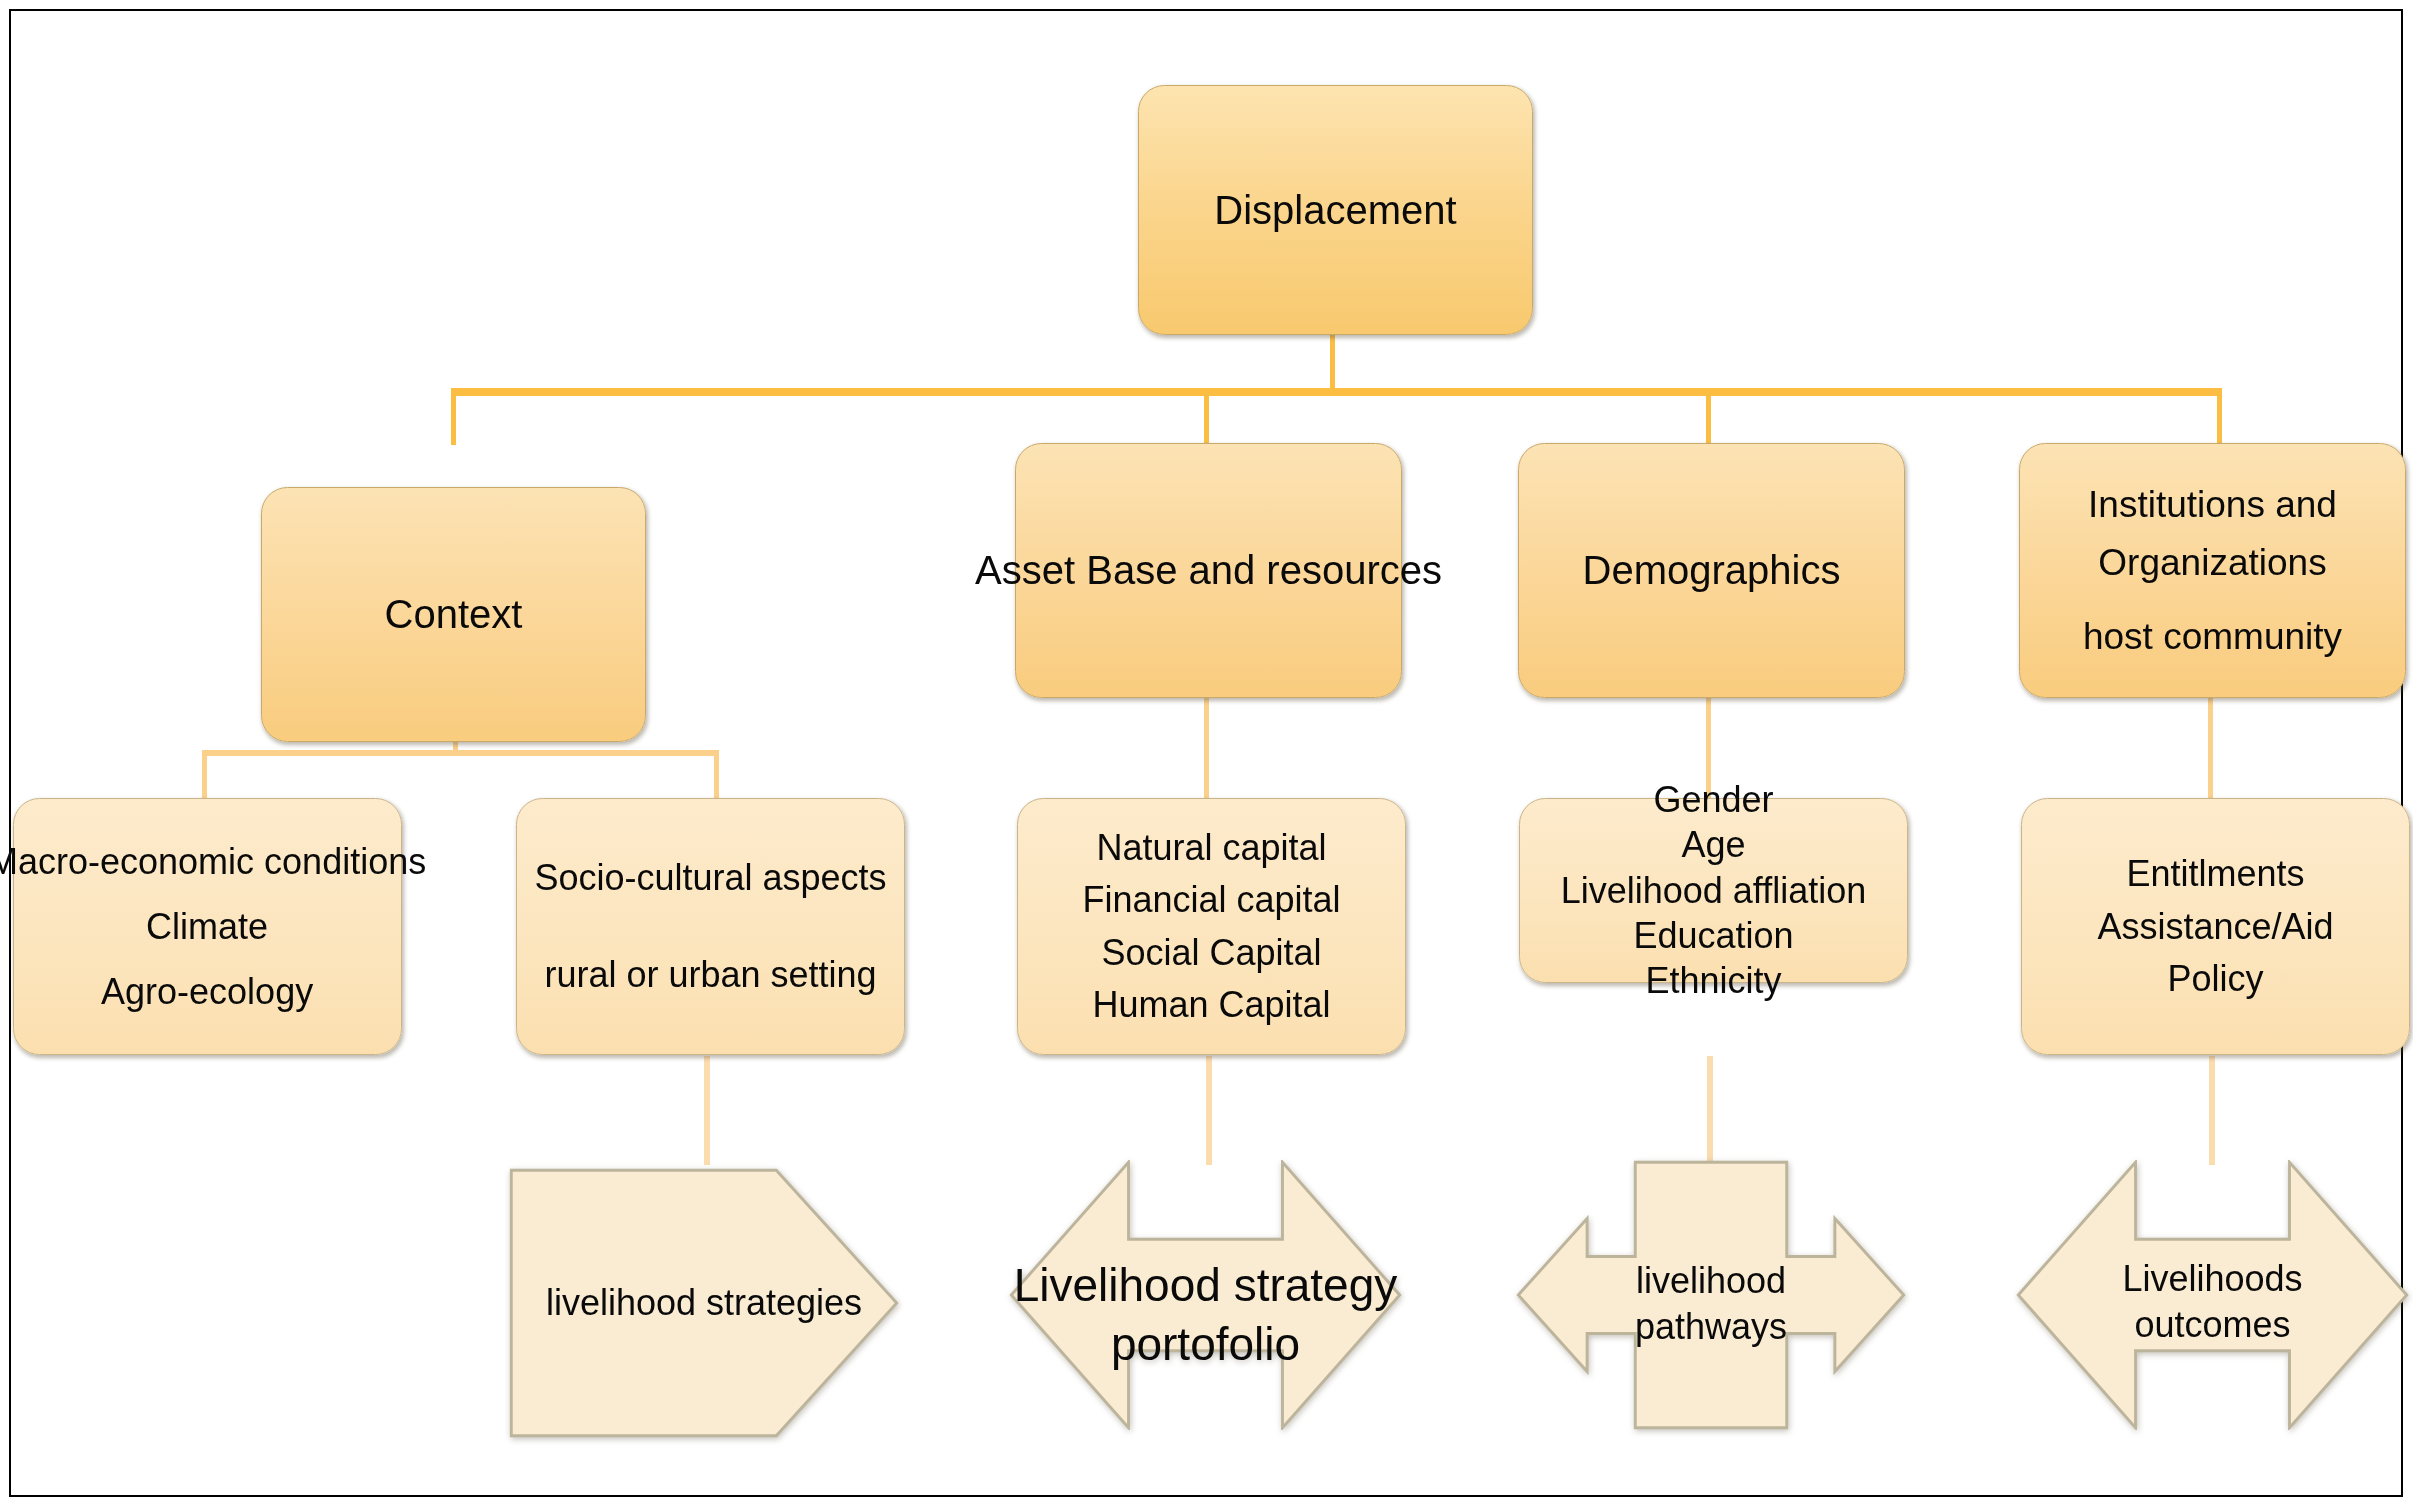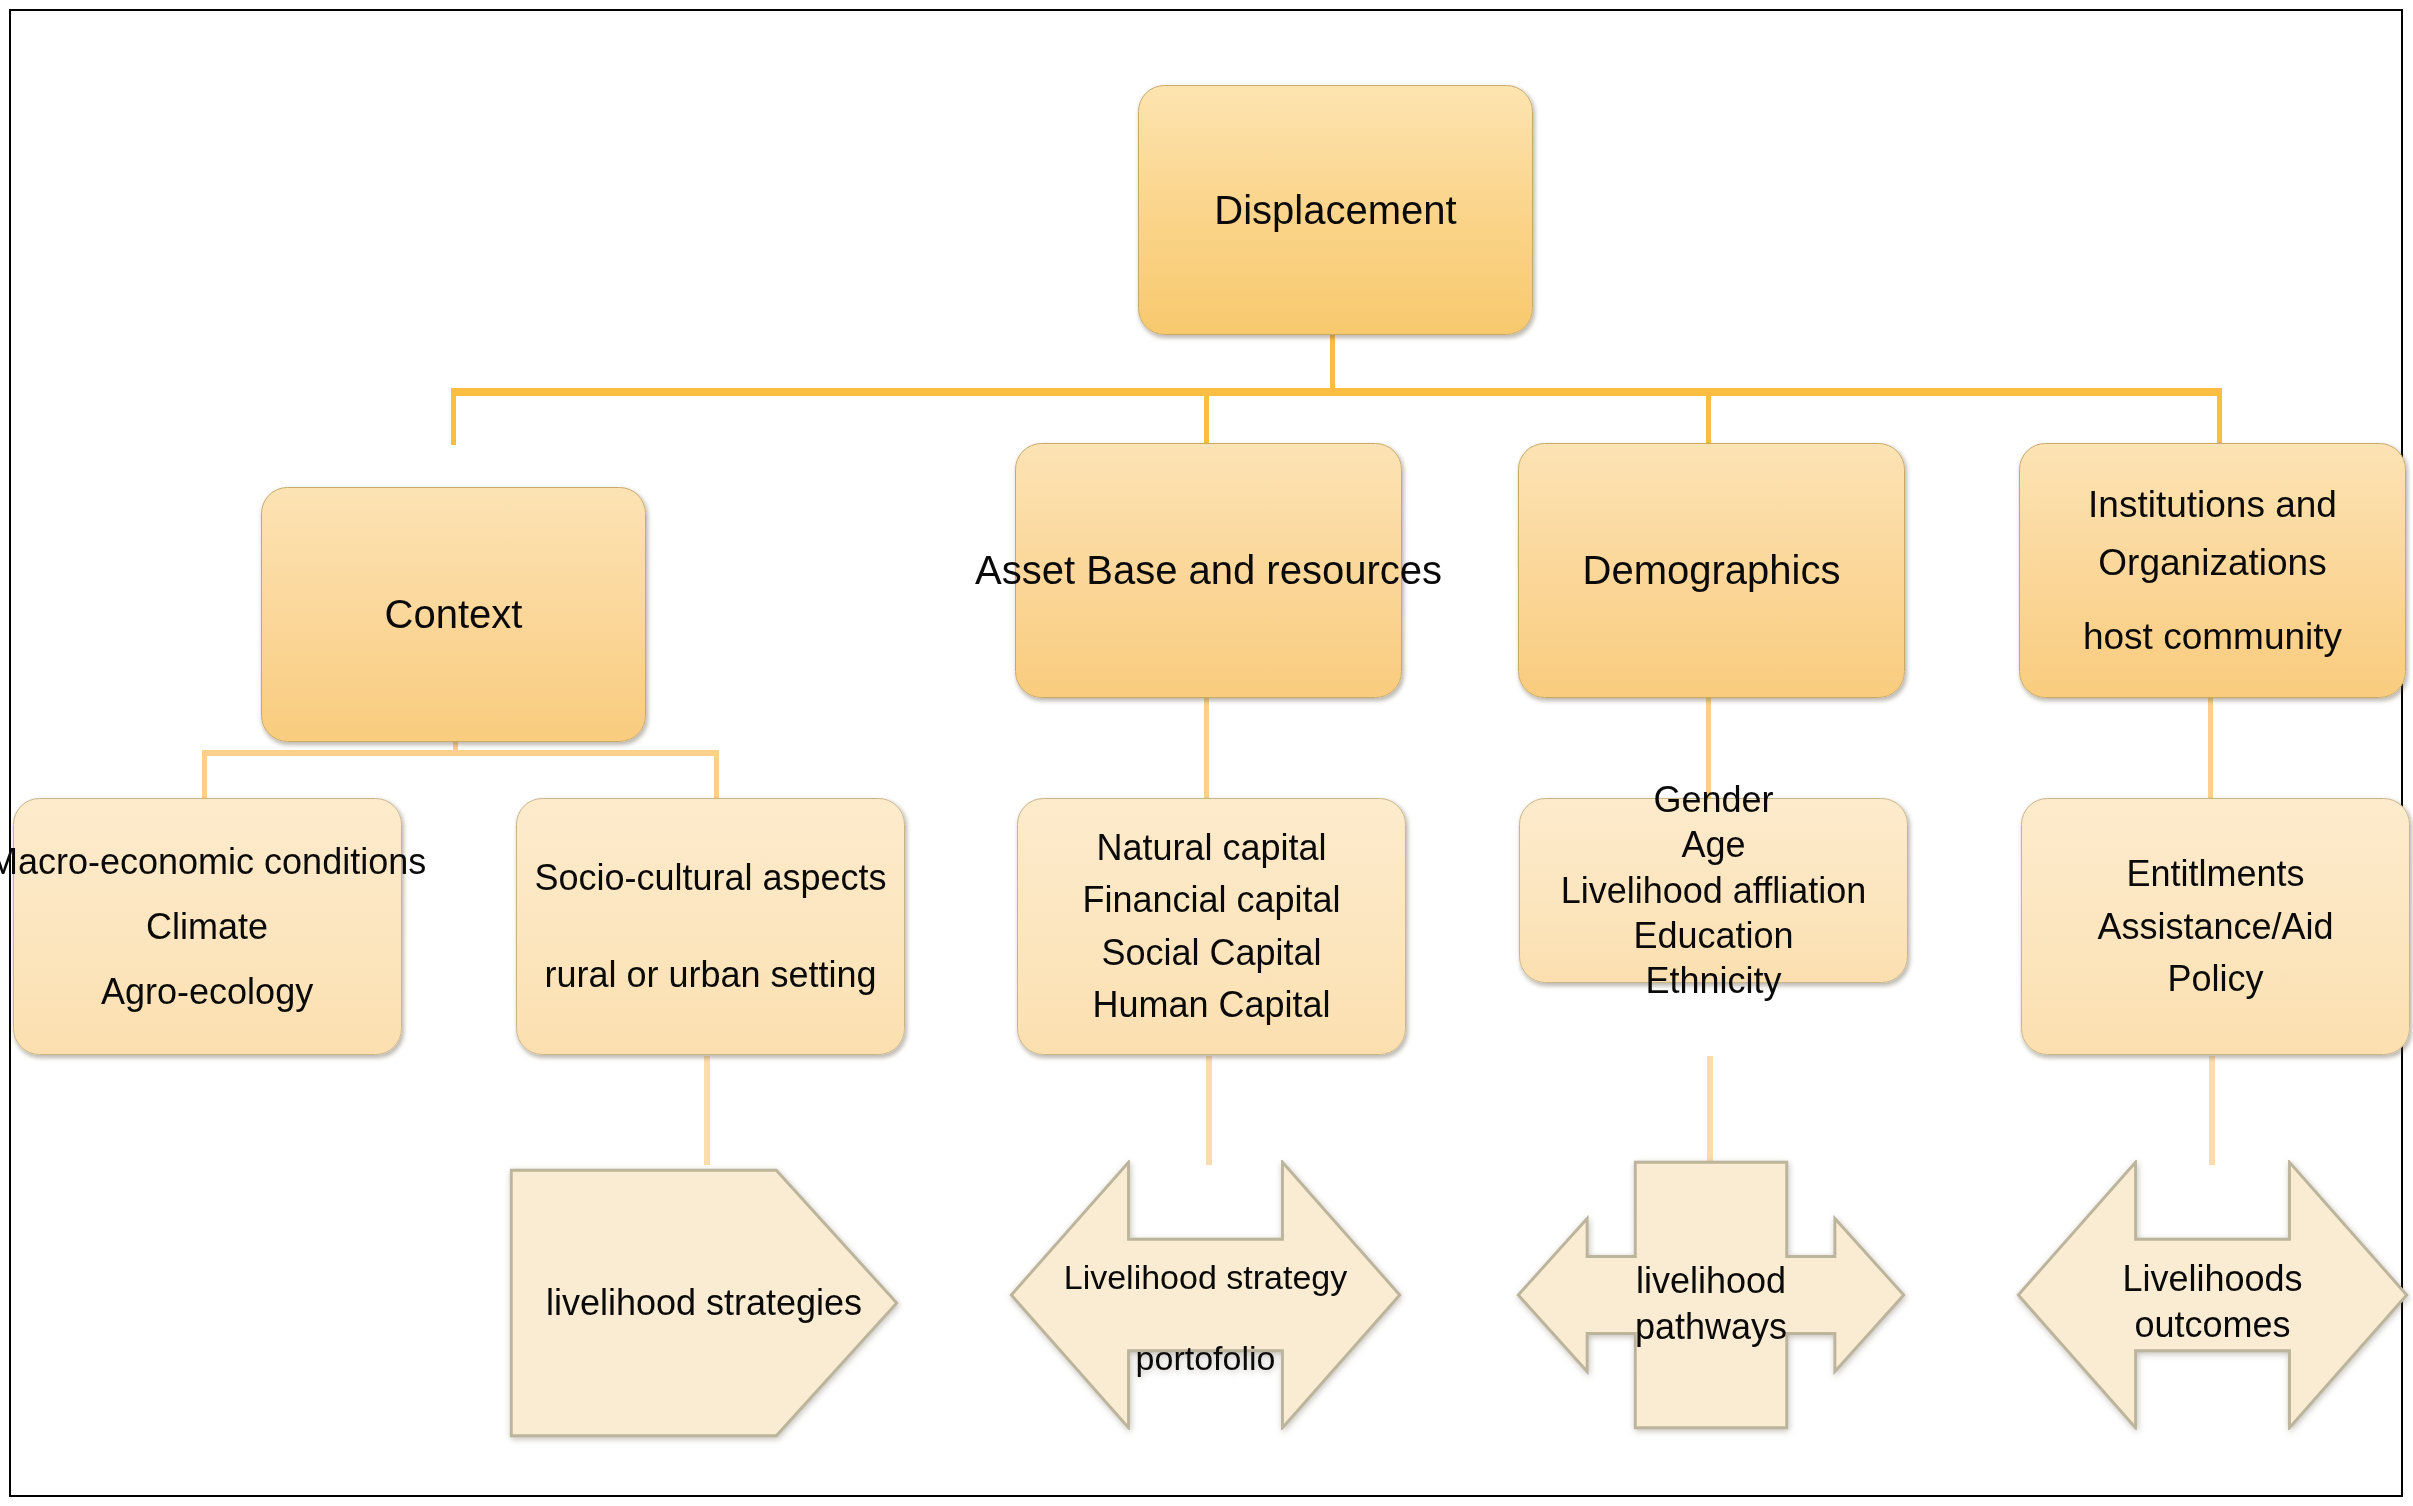--- a/index.html
+++ b/index.html
@@ -76,21 +76,21 @@
     align-items:center;
     justify-content:center;
     text-align:center;
     color:#0a0a0a;
     pointer-events:none;
   }
 
   .t-70{ font-size:40px; }
   .t-64{ font-size:37px; }
   .t-62{ font-size:36px; }
-  .t-60{ font-size:34px;gap:37px; }
+  .t-60{ font-size:46px; }
   .lh{ line-height:1.28; }
 </style>
 </head>
 <body>
 
 <div id="canvas">
 
   <div id="frame"></div>
 
   <div class="conn" style="left:1330px; top:333px; width:5.2px; height:59px;"></div>

